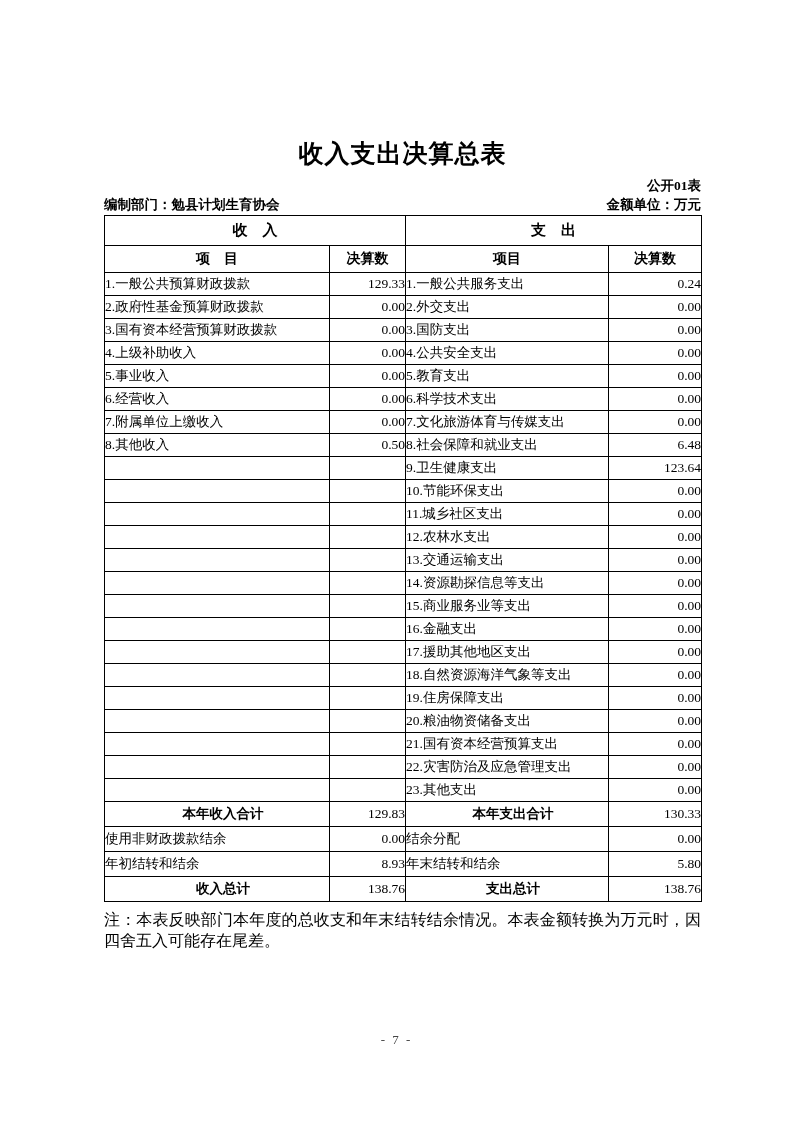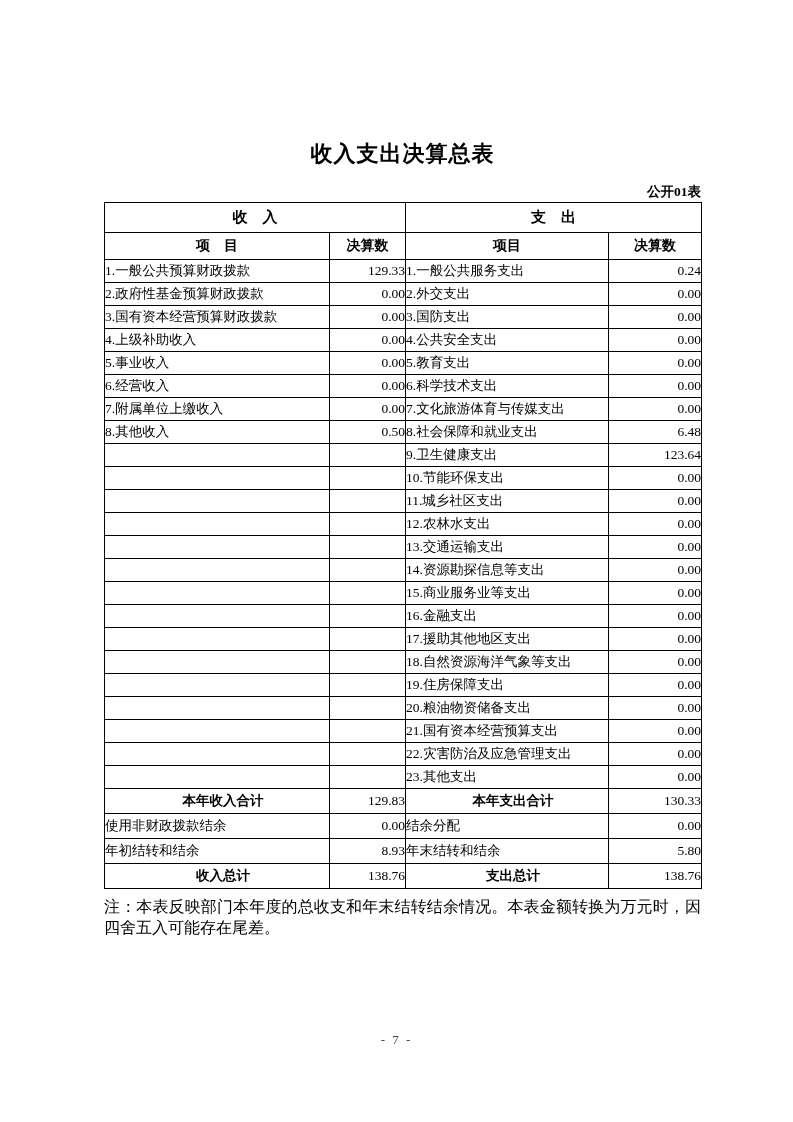--- a/index.html
+++ b/index.html
@@ -14,28 +14,28 @@
     overflow: hidden;
   }
   .content {
     position: absolute;
     left: 104px;
     top: 0;
     width: 597px;
   }
   .title {
     margin: 141px 0 0 0;
-    font-size: 22px;
+    font-size: 25px;
     line-height: 26px;
     font-weight: bold;
     text-align: center;
     letter-spacing: 1px;
   }
   .code-line {
-    margin-top: 17px;
+    margin-top: 11px;
     text-align: right;
     font-weight: bold;
     font-size: 13.5px;
     line-height: 16px;
   }
   .meta-line {
     margin-top: 3px;
     display: flex;
     justify-content: space-between;
     font-weight: bold;
@@ -81,20 +81,24 @@
 </head>
 <body>
 
 <div class="page">
   <div class="content">
 
     <h1 class="title">收入支出决算总表</h1>
 
     <div class="code-line">公开01表</div>
 
+    <div class="meta-line">
+      <span>编制部门：勉县计划生育协会</span>
+      <span>金额单位：万元</span>
+    </div>
 
     <table class="acct">
       <colgroup>
         <col style="width:225px">
         <col style="width:76px">
         <col style="width:203px">
         <col style="width:93px">
       </colgroup>
       <thead>
         <tr class="h1row">

